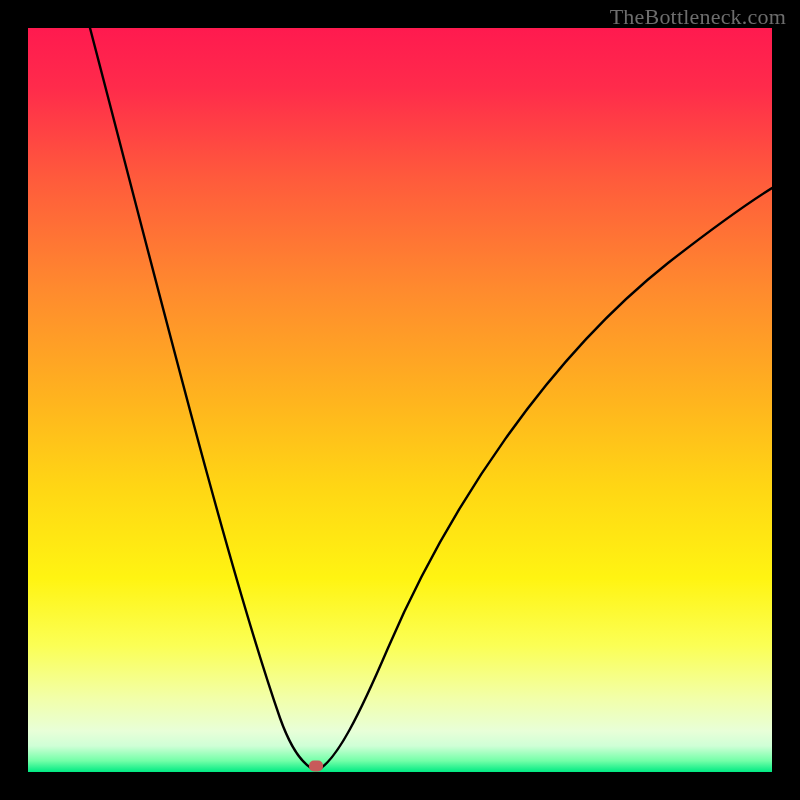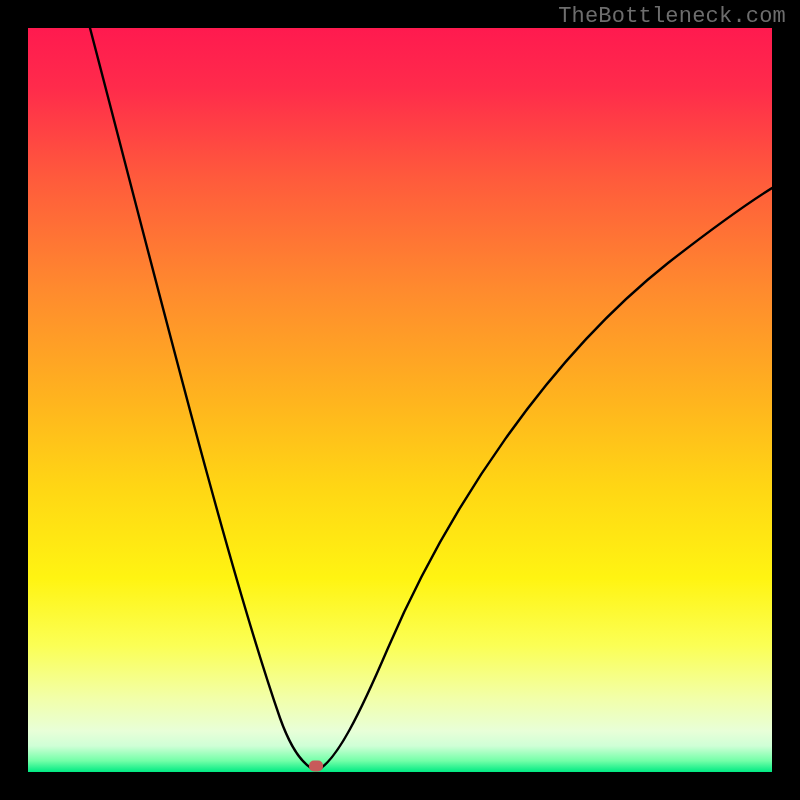--- a/index.html
+++ b/index.html
@@ -7,21 +7,21 @@
   .wrap {
     width: 800px;
     height: 800px;
     background: #000;
     position: relative;
   }
   .watermark {
     position: absolute;
     top: 4px;
     right: 14px;
-    font-family: Liberation Mono, monospace;
+    font-family: Liberation Serif, serif;
     font-size: 22px;
     color: #6d6d6d;
     font-weight: 400;
     letter-spacing: 0.2px;
   }
   .plot {
     position: absolute;
     left: 28px;
     top: 28px;
     width: 744px;

